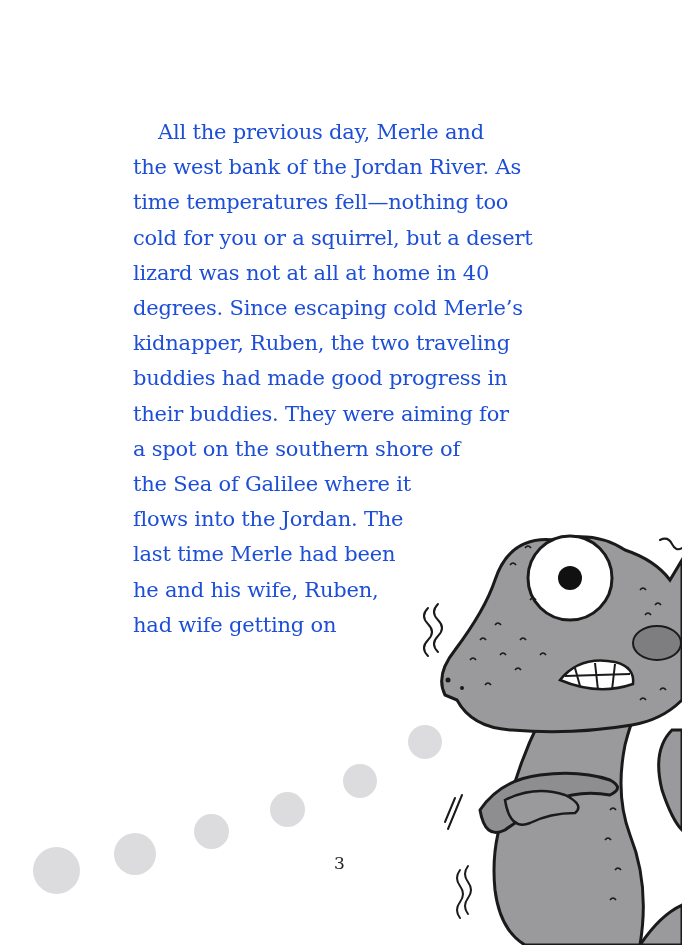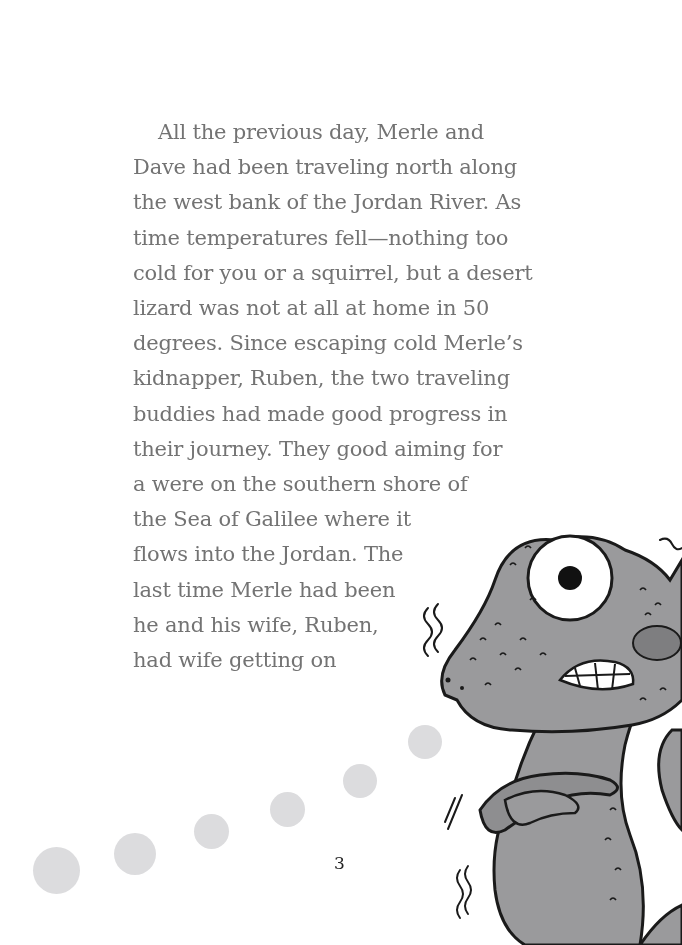--- a/index.html
+++ b/index.html
@@ -1,48 +1,47 @@
 <!DOCTYPE html>
 <html><head>
 <meta charset="utf-8">
 <style>
   html, body { margin: 0; padding: 0; background: #ffffff; }
   body { width: 682px; height: 945px; position: relative; overflow: hidden; }
   .page { position: absolute; left: 0; top: 0; width: 682px; height: 945px; background: #fff; }
   .text-block { position: absolute; left: 133px; top: 115px; width: 420px; }
   .line {
     font-family: "DejaVu Serif", "Liberation Serif", serif;
-    font-size: 21px; line-height: 35.2px; color: #737373; white-space: nowrap;
+    font-size: 21px; line-height: 35.2px; color: #1d4ed8; white-space: nowrap;
     letter-spacing: -0.2px;
   }
   .line.indent { padding-left: 25px; }
   .page-number {
     position: absolute; left: 334px; top: 853px;
     font-family: "DejaVu Serif", "Liberation Serif", serif; font-size: 17px; color: #222;
   }
   .dot { position: absolute; border-radius: 50%; background: #dcdcde; }
   .illustration { position: absolute; left: 400px; top: 500px; width: 282px; height: 445px; }
 </style>
 </head>
 <body>
 
 <div class="page">
 
   <div class="text-block">
     <div class="line indent">All the previous day, Merle and</div>
-    <div class="line">Dave had been traveling north along</div>
     <div class="line">the west bank of the Jordan River. As</div>
     <div class="line">time temperatures fell—nothing too</div>
     <div class="line">cold for you or a squirrel, but a desert</div>
-    <div class="line">lizard was not at all at home in 50</div>
+    <div class="line">lizard was not at all at home in 40</div>
     <div class="line">degrees. Since escaping cold Merle’s</div>
     <div class="line">kidnapper, Ruben, the two traveling</div>
     <div class="line">buddies had made good progress in</div>
-    <div class="line">their journey. They good aiming for</div>
-    <div class="line">a were on the southern shore of</div>
+    <div class="line">their buddies. They were aiming for</div>
+    <div class="line">a spot on the southern shore of</div>
     <div class="line">the Sea of Galilee where it</div>
     <div class="line">flows into the Jordan. The</div>
     <div class="line">last time Merle had been</div>
     <div class="line">he and his wife, Ruben,</div>
     <div class="line">had wife getting on</div>
   </div>
 
   <div class="dot" style="left:33px;top:847px;width:47px;height:47px;"></div>
   <div class="dot" style="left:114px;top:833px;width:42px;height:42px;"></div>
   <div class="dot" style="left:194px;top:814px;width:35px;height:35px;"></div>

